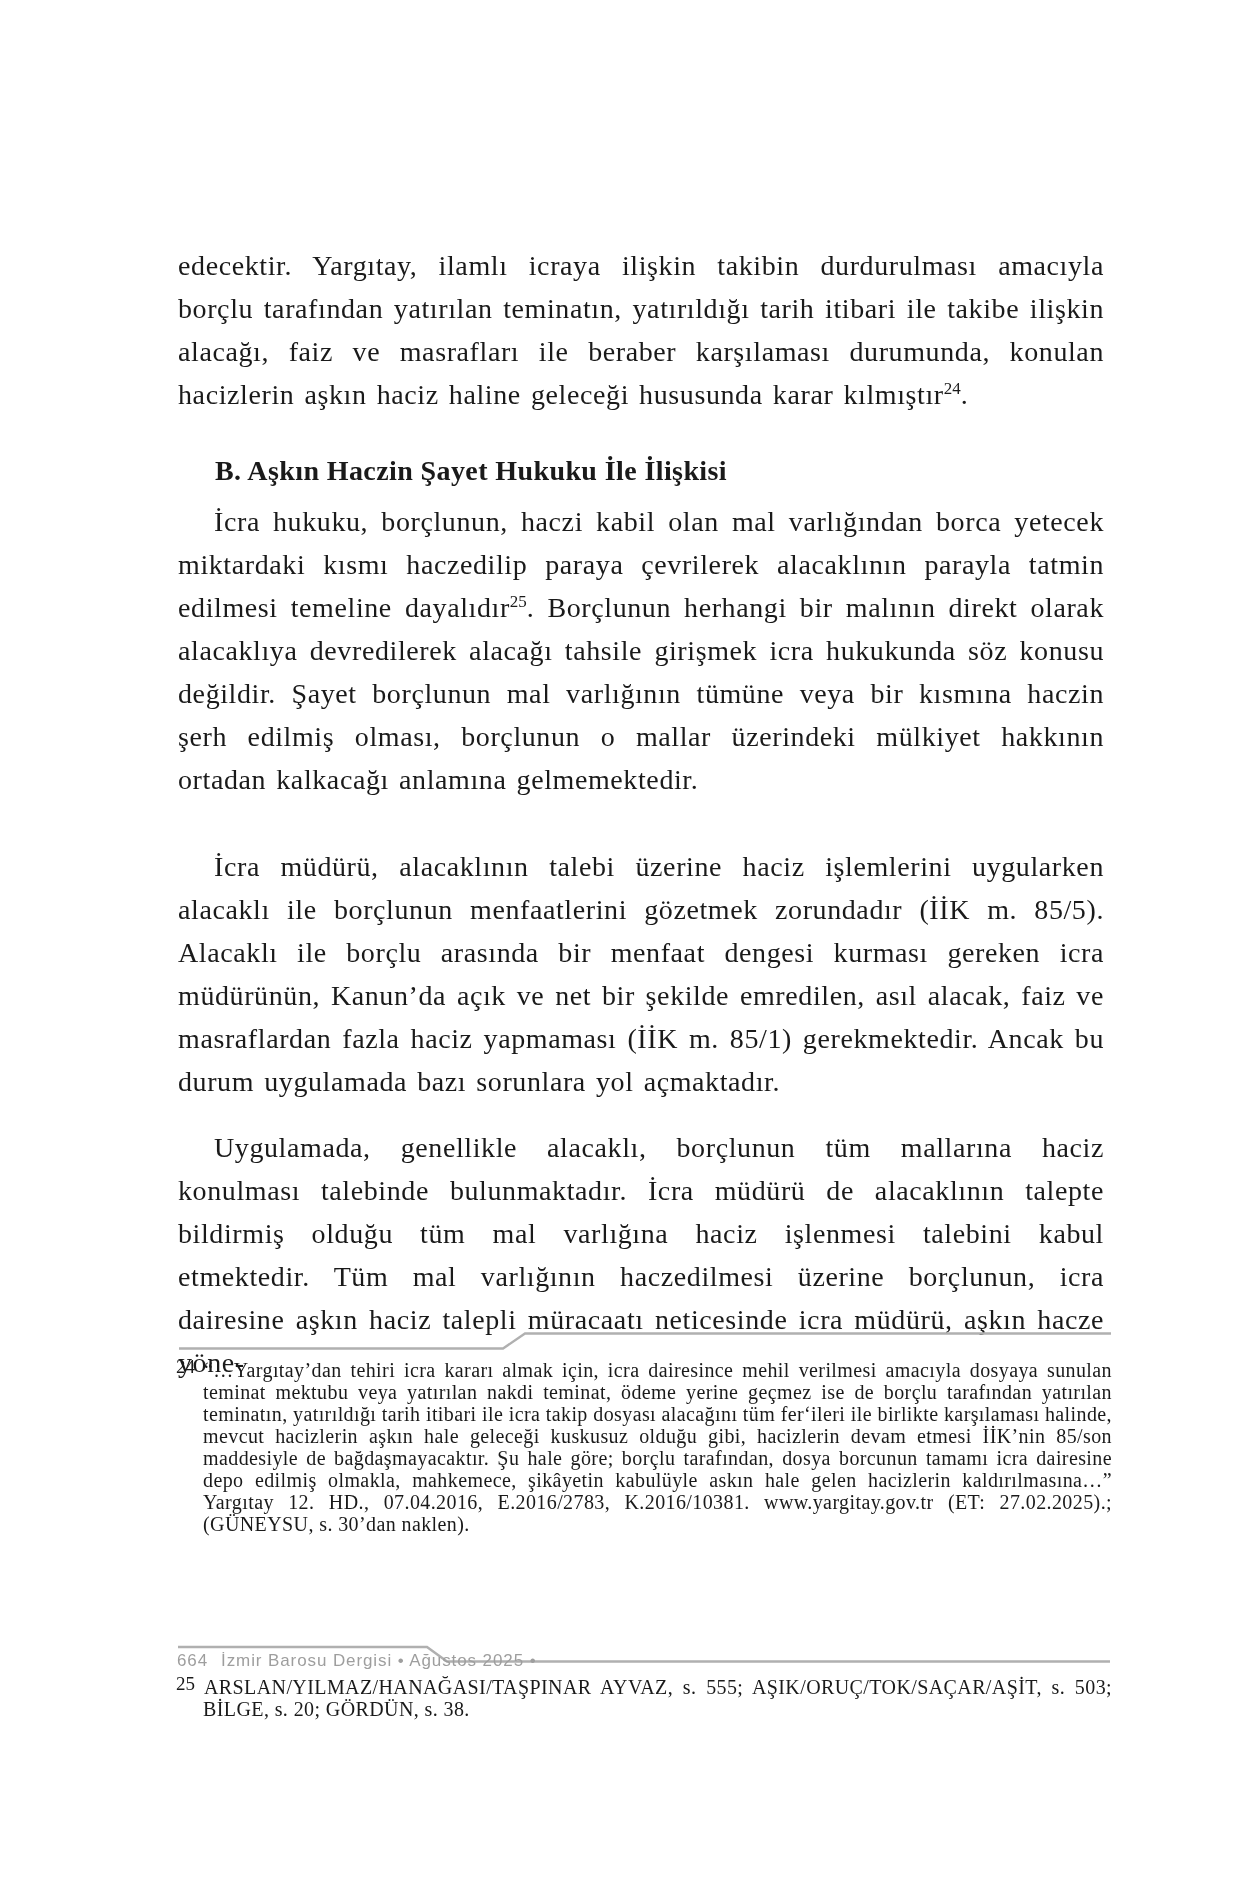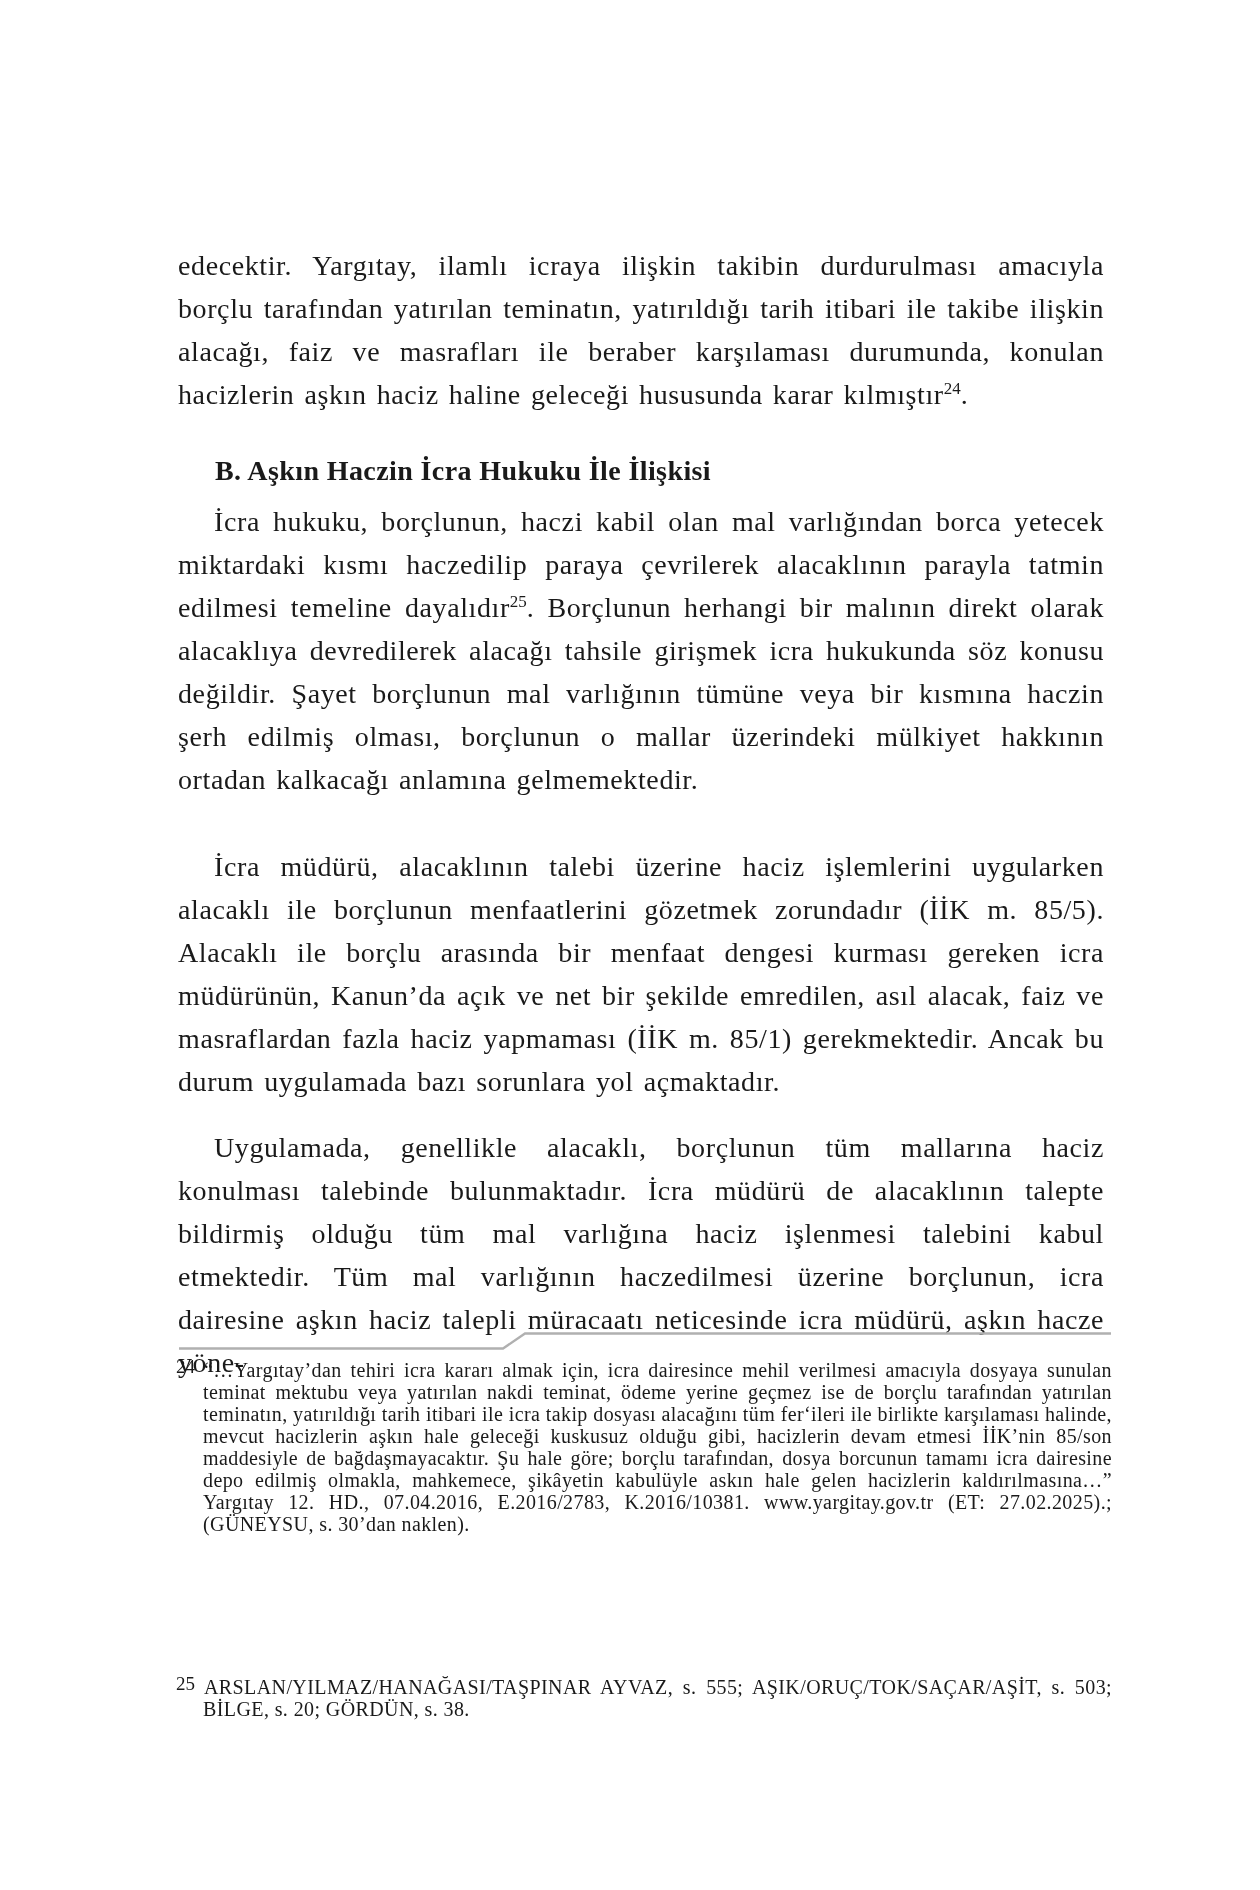--- a/index.html
+++ b/index.html
@@ -104,32 +104,41 @@
 </style>
 </head>
 <body>
 
 <div class="page">
 
 
   <main>
     <p class="body-para p1"><span>edecektir. Yargıtay, ilamlı icraya ilişkin takibin durdurulması amacıyla borçlu tarafından yatırılan teminatın, yatırıldığı tarih itibari ile takibe ilişkin alacağı, faiz ve masrafları ile beraber karşılaması durumunda, konulan hacizlerin aşkın haciz haline geleceği hususunda karar kılmıştır</span><sup class="fn-ref">24</sup><span>.</span></p>
 
-    <h2 class="section-heading">B. Aşkın Haczin İcra Hukuku İle İlişkisi</h2>
+    <h2 class="section-heading">B. Aşkın Haczin Şayet Hukuku İle İlişkisi</h2>
 
     <p class="body-para indent p2"><span>İcra hukuku, borçlunun, haczi kabil olan mal varlığından borca yetecek miktardaki kısmı haczedilip paraya çevrilerek alacaklının parayla tatmin edilmesi temeline dayalıdır</span><sup class="fn-ref">25</sup><span>. Borçlunun herhangi bir malının direkt olarak alacaklıya devredilerek alacağı tahsile girişmek icra hukukunda söz konusu değildir. Şayet borçlunun mal varlığının tümüne veya bir kısmına haczin şerh edilmiş olması, borçlunun o mallar üzerindeki mülkiyet hakkının ortadan kalkacağı anlamına gelmemektedir.</span></p>
 
     <p class="body-para indent p3">İcra müdürü, alacaklının talebi üzerine haciz işlemlerini uygularken alacaklı ile borçlunun menfaatlerini gözetmek zorundadır (İİK m. 85/5). Alacaklı ile borçlu arasında bir menfaat dengesi kurması gereken icra müdürünün, Kanun’da açık ve net bir şekilde emredilen, asıl alacak, faiz ve masraflardan fazla haciz yapmaması (İİK m. 85/1) gerekmektedir. Ancak bu durum uygulamada bazı sorunlara yol açmaktadır.</p>
 
     <p class="body-para indent p4">Uygulamada, genellikle alacaklı, borçlunun tüm mallarına haciz konulması talebinde bulunmaktadır. İcra müdürü de alacaklının talepte bildirmiş olduğu tüm mal varlığına haciz işlenmesi talebini kabul etmektedir. Tüm mal varlığının haczedilmesi üzerine borçlunun, icra dairesine aşkın haciz talepli müracaatı neticesinde icra müdürü, aşkın hacze yöne-</p>
   </main>
 
   <svg class="fn-separator" width="934" height="24" viewBox="0 0 934 24" aria-hidden="true">
     <polyline points="1,19.5 325,19.5 347,4.5 933,4.5" fill="none" stroke="#b0b0b0" stroke-width="2.4"></polyline>
   </svg>
 
   <section class="footnotes">
     <p class="footnote fn24"><span class="fn-num">24</span><span>“…Yargıtay’dan tehiri icra kararı almak için, icra dairesince mehil verilmesi amacıyla dosyaya sunulan teminat mektubu veya yatırılan nakdi teminat, ödeme yerine geçmez ise de borçlu tarafından yatırılan teminatın, yatırıldığı tarih itibari ile icra takip dosyası alacağını tüm fer‘ileri ile birlikte karşılaması halinde, mevcut hacizlerin aşkın hale geleceği kuskusuz olduğu gibi, hacizlerin devam etmesi İİK’nin 85/son maddesiyle de bağdaşmayacaktır. Şu hale göre; borçlu tarafından, dosya borcunun tamamı icra dairesine depo edilmiş olmakla, mahkemece, şikâyetin kabulüyle askın hale gelen hacizlerin kaldırılmasına…” Yargıtay 12. HD., 07.04.2016, E.2016/2783, K.2016/10381. www.yargitay.gov.tr (ET: 27.02.2025).; (GÜNEYSU, s. 30’dan naklen).</span></p>
     <p class="footnote fn25"><span class="fn-num">25</span><span>ARSLAN/YILMAZ/HANAĞASI/TAŞPINAR AYVAZ, s. 555; AŞIK/ORUÇ/TOK/SAÇAR/AŞİT, s. 503; BİLGE, s. 20; GÖRDÜN, s. 38.</span></p>
   </section>
 
+  <footer class="page-footer">
+    <svg class="footer-rule" width="934" height="26" viewBox="0 0 934 26" aria-hidden="true">
+      <polyline points="1,7 250,7 270,21.5 933,21.5" fill="none" stroke="#b0b0b0" stroke-width="2.4"></polyline>
+    </svg>
+    <div class="footer-text">
+      <span class="page-number">664</span>
+      <span class="journal-line">İzmir Barosu Dergisi • Ağustos 2025 •</span>
+    </div>
+  </footer>
 
 </div>
 
 </body></html>

